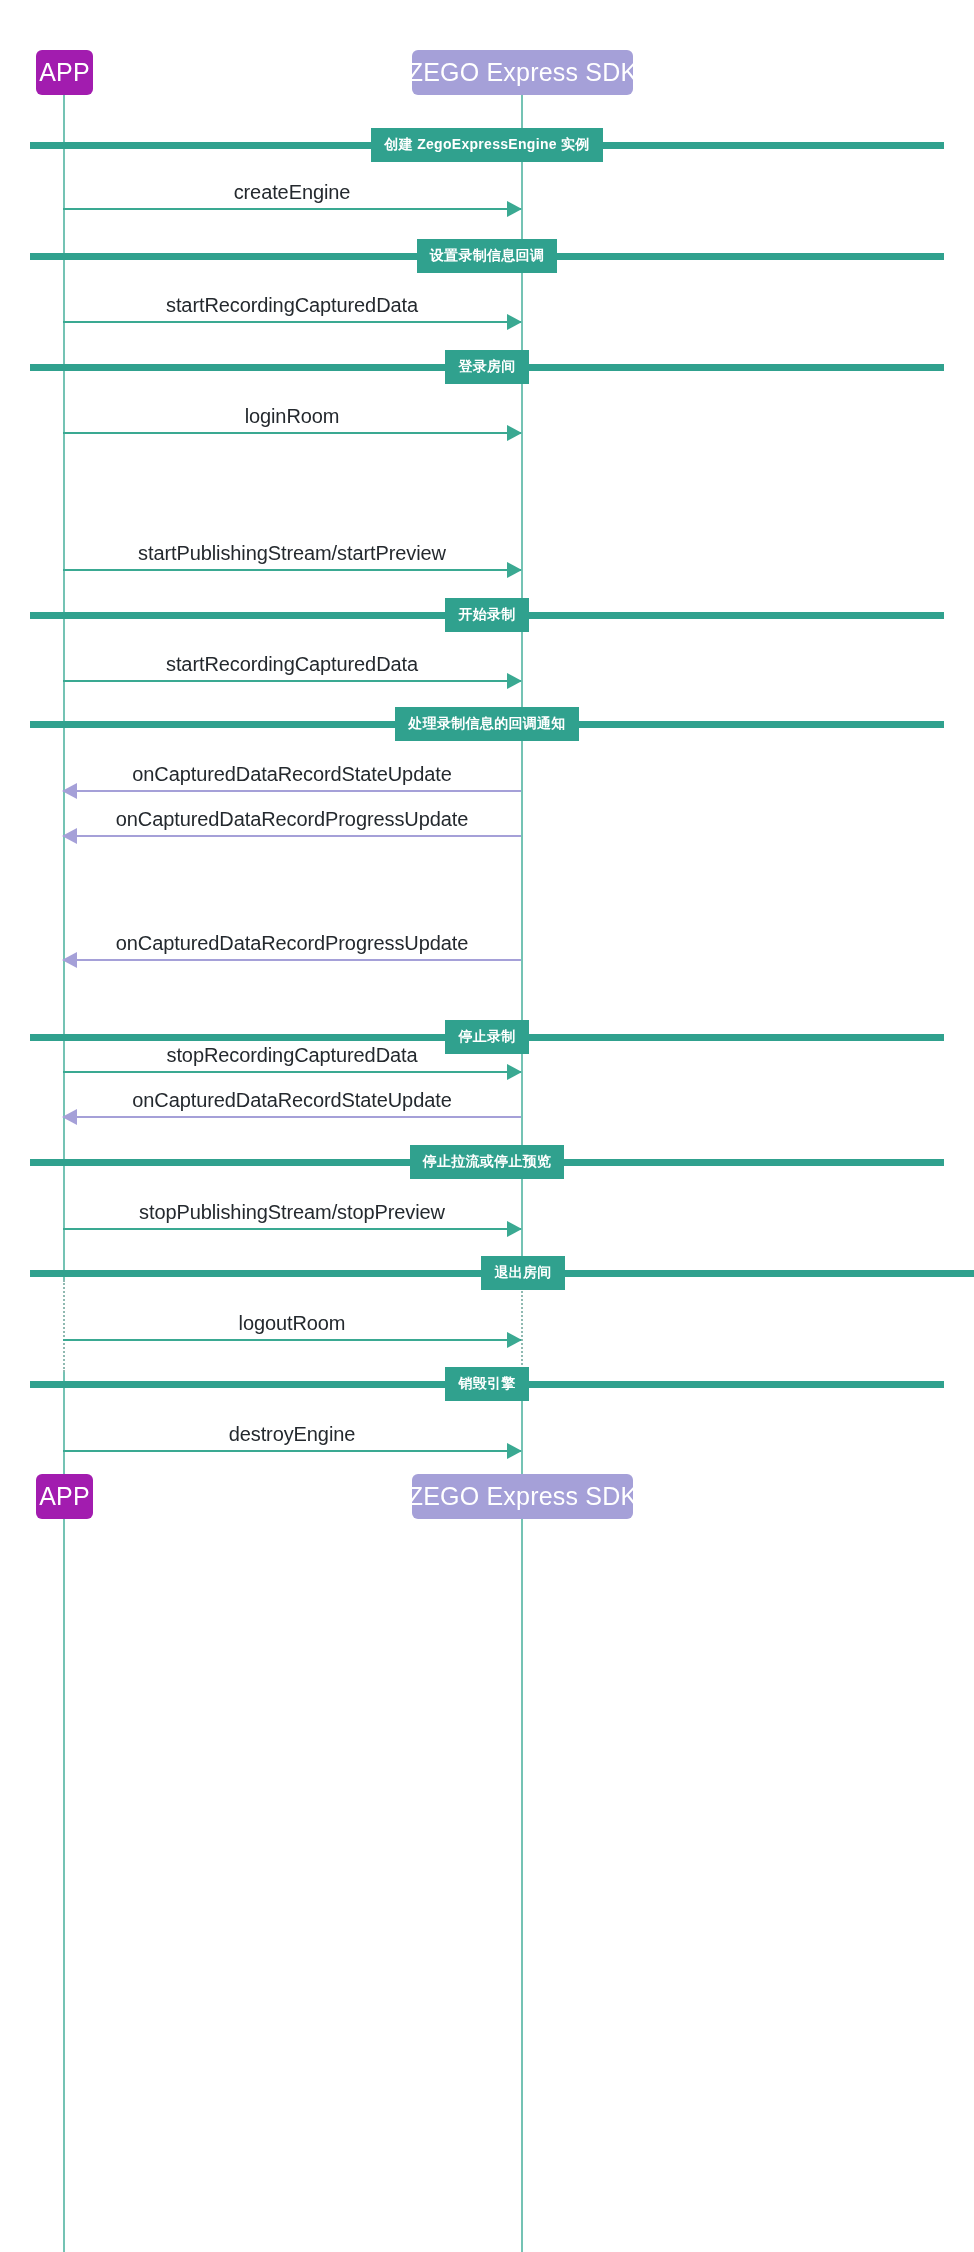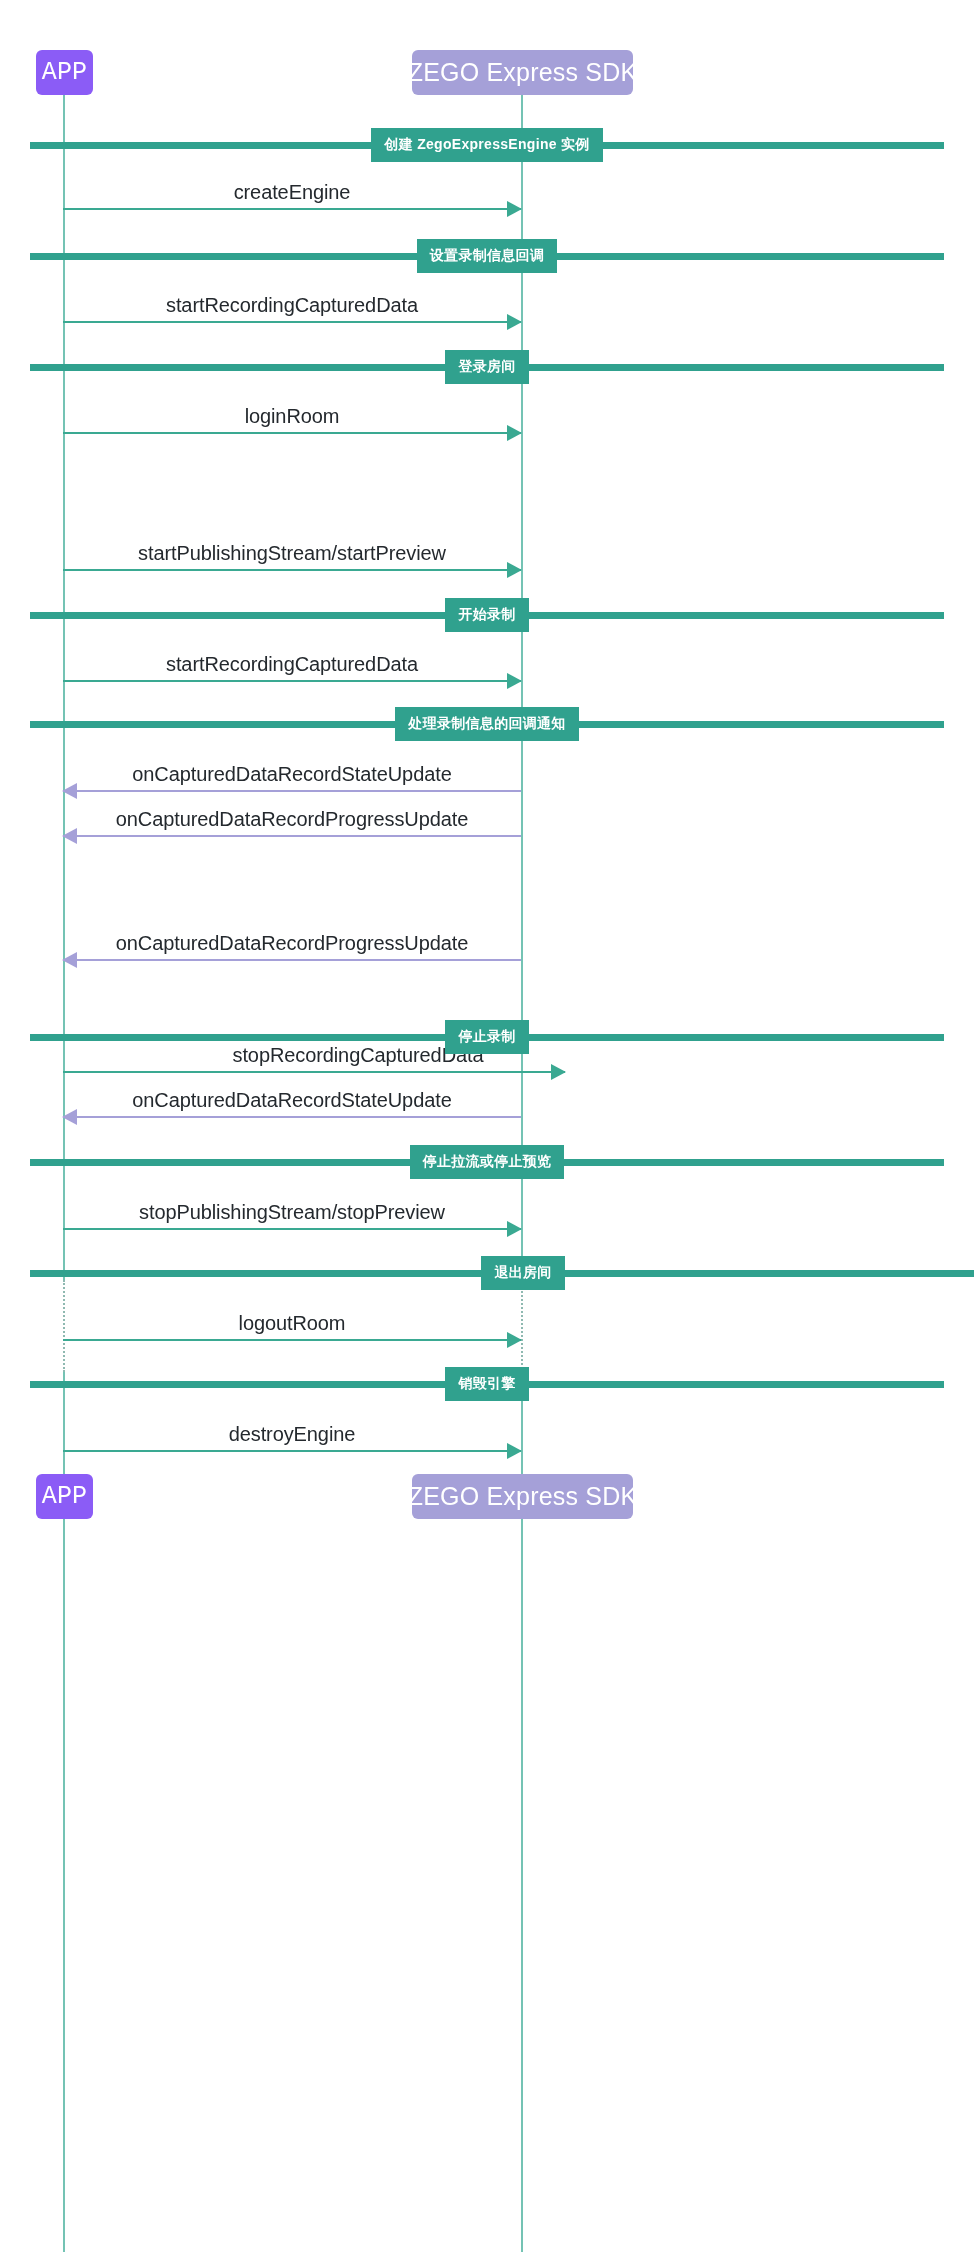--- a/index.html
+++ b/index.html
@@ -19,21 +19,21 @@
     display:flex;
     align-items:center;
     justify-content:center;
     border-radius:6px;
     color:#ffffff;
     font-size:25px;
     letter-spacing:.2px;
     white-space:nowrap;
     box-sizing:border-box;
   }
-  .actor.app{ background:#8b5cf6;font-family:Liberation Mono, monospace; }
+  .actor.app{ background:#a21caf; }
   .actor.sdk{ background:#a5a0d8; }
 
   
   .lifeline{
     position:absolute;
     width:2px;
     background:#74c3b4;
   }
   .lifeline.dotted{
     background:none;
@@ -201,21 +201,21 @@
     <div class="text">onCapturedDataRecordProgressUpdate</div>
     <div class="line"></div>
     <div class="head"></div>
   </div>
 
   <div class="section" style="top:1016px;height:42px;">
     <div class="rule"></div>
     <div class="label">停止录制</div>
   </div>
 
-  <div class="msg fwd" style="left:63px;top:1033px;width:458px;height:40px;padding-left:44px;">
+  <div class="msg fwd" style="left:63px;top:1033px;width:458px;height:40px;">
     <div class="text">stopRecordingCapturedData</div>
     <div class="line"></div>
     <div class="head"></div>
   </div>
 
   <div class="msg back" style="left:63px;top:1078px;width:458px;height:40px;">
     <div class="text">onCapturedDataRecordStateUpdate</div>
     <div class="line"></div>
     <div class="head"></div>
   </div>

